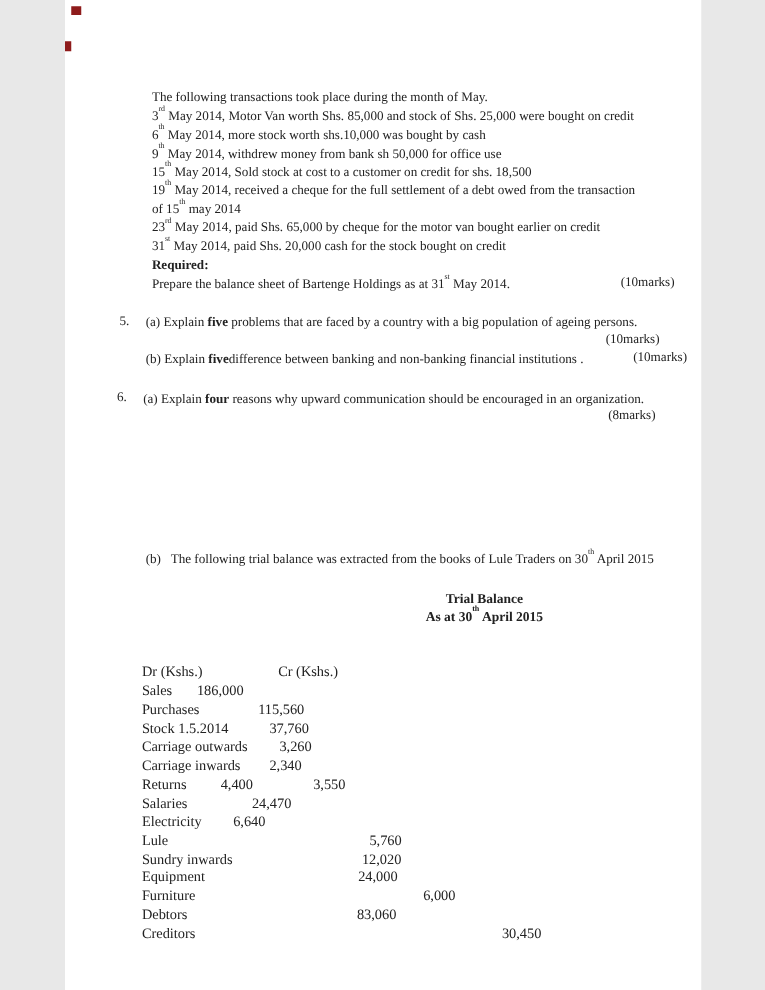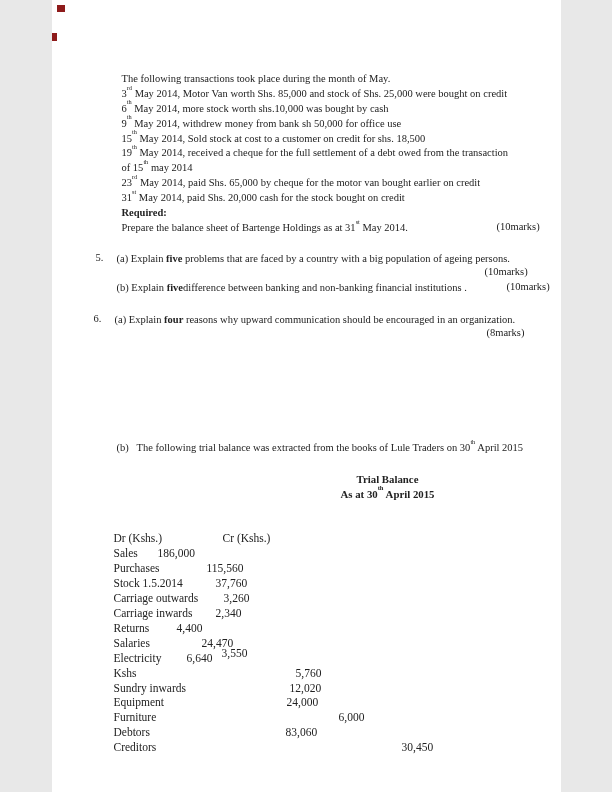--- a/index.html
+++ b/index.html
@@ -87,32 +87,32 @@
           <span class="tb-label">Carriage outwards</span>
           <span class="tb-amt" style="left: 110px;">3,260</span>
         </div>
         <div class="tb-row" style="top: 74.75px;">
           <span class="tb-label">Carriage inwards</span>
           <span class="tb-amt" style="left: 102px;">2,340</span>
         </div>
         <div class="tb-row" style="top: 89.7px;">
           <span class="tb-label">Returns</span>
           <span class="tb-amt" style="left: 63px;">4,400</span>
-          <span class="tb-amt" style="left: 108px; margin-top: 25px;">3,550</span>
+          <span class="tb-amt" style="left: 137px;">3,550</span>
         </div>
         <div class="tb-row" style="top: 104.65px;">
           <span class="tb-label">Salaries</span>
           <span class="tb-amt" style="left: 88px;">24,470</span>
         </div>
         <div class="tb-row" style="top: 119.6px;">
           <span class="tb-label">Electricity</span>
           <span class="tb-amt" style="left: 73px;">6,640</span>
         </div>
         <div class="tb-row" style="top: 134.55px;">
-          <span class="tb-label">Kshs</span>
+          <span class="tb-label">Lule</span>
           <span class="tb-amt" style="left: 182px;">5,760</span>
         </div>
         <div class="tb-row" style="top: 149.5px;">
           <span class="tb-label">Sundry inwards</span>
           <span class="tb-amt" style="left: 176px;">12,020</span>
         </div>
         <div class="tb-row" style="top: 164.45px;">
           <span class="tb-label">Equipment</span>
           <span class="tb-amt" style="left: 173px;">24,000</span>
         </div>

